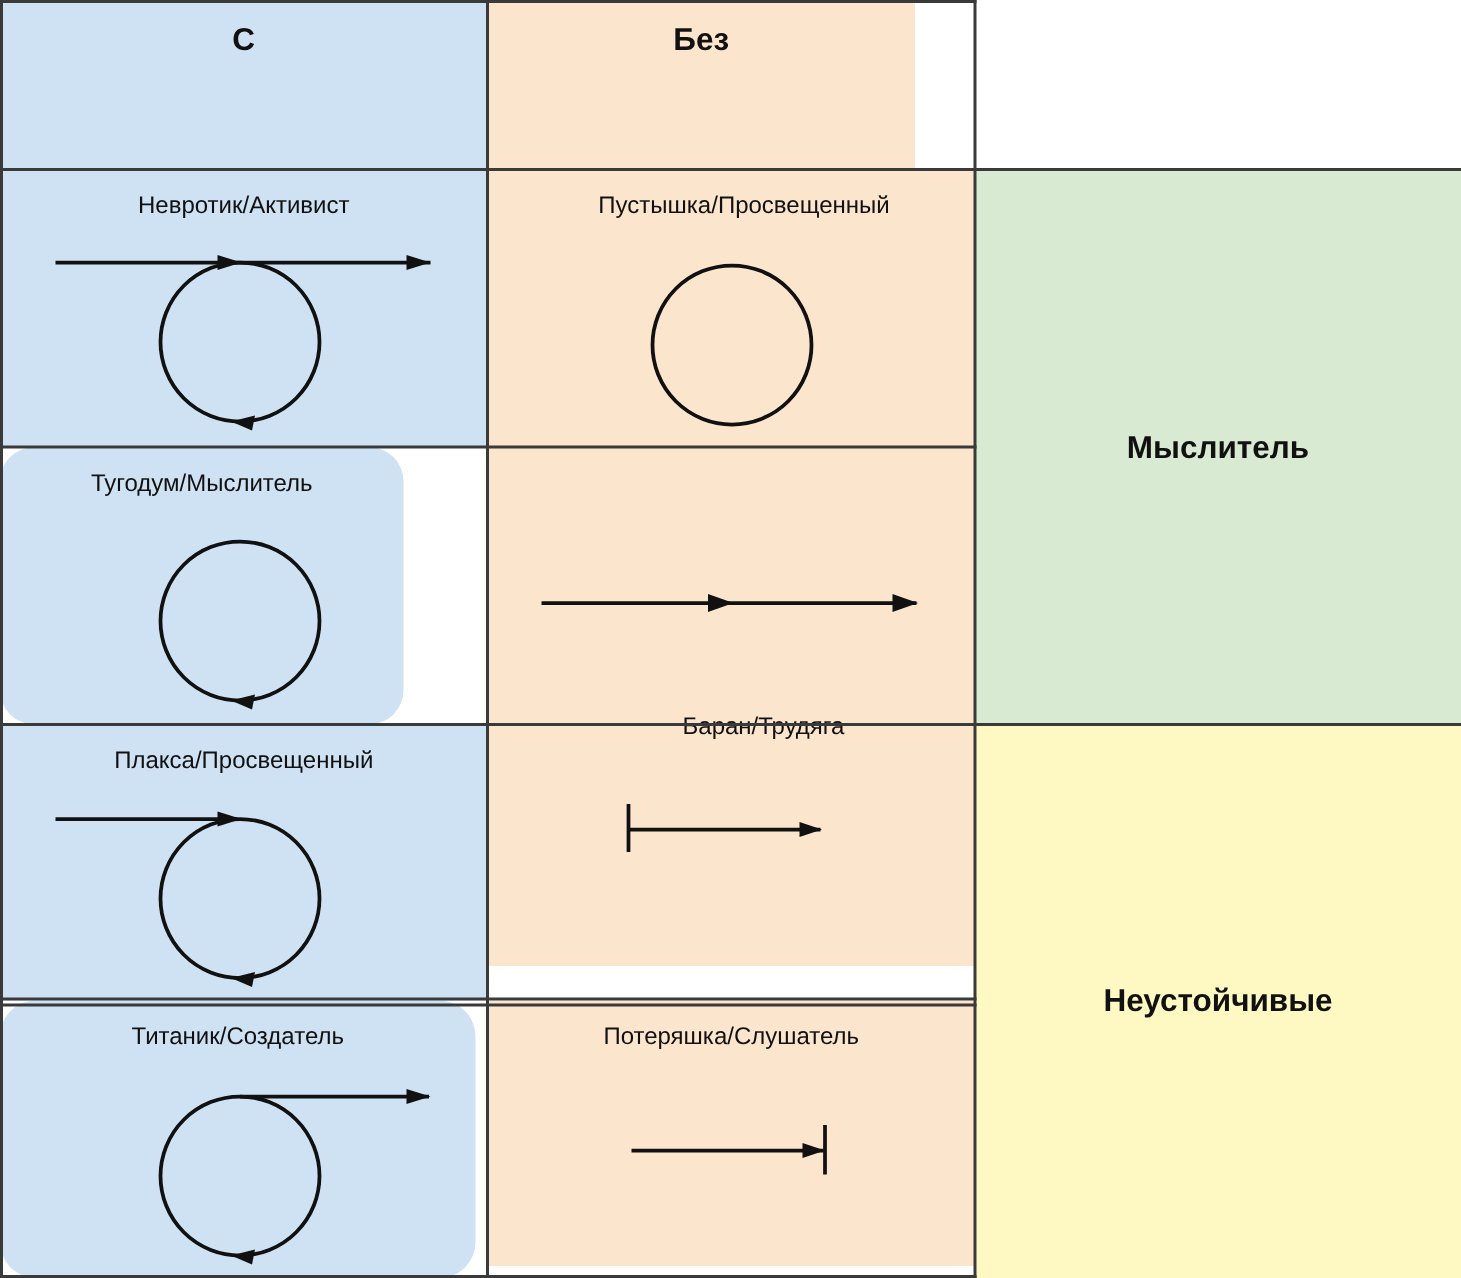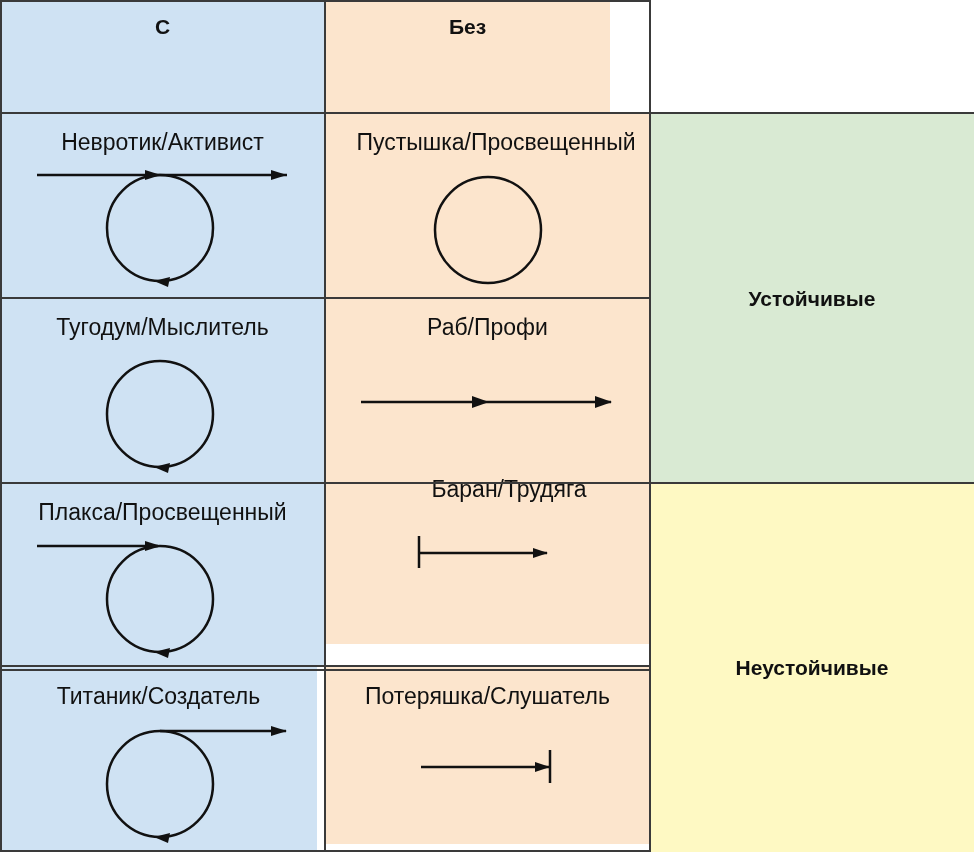--- a/index.html
+++ b/index.html
@@ -11,21 +11,21 @@
     }
     .cell { position: absolute; box-sizing: border-box; }
     .blue { background: #cfe2f3; }
     .orange { background: #fce5cd; }
     .green { background: #d9ead3; }
     .red { background: #fef9c3; }
     .hline { position: absolute; height: 2px; background: #3a3a3a; }
     .vline { position: absolute; width: 2px; background: #3a3a3a; }
     .hdr { text-align: center; font-size: 21px; line-height: 25px; padding-top: 14px; }
     .hdr .b { font-weight: bold; display: block; }
-    .label { position: absolute; left: 0; right: 0; text-align: center; font-size: 23px; top: 16px; }
+    .label { position: absolute; left: 0; right: 0; text-align: center; font-size: 16px; top: 16px; }
     .side { position: absolute; left: 0; right: 0; text-align: center; font-size: 21px; font-weight: bold; }
     svg { position: absolute; left: 0; top: 0; }
   </style>
 </head>
 <body>
 
 <div class="cell blue hdr" style="left:0;top:0;width:325px;height:113px;">
   <span class="b">С</span>
 </div>
 <div class="cell orange hdr" style="left:325px;top:0;width:285px;height:113px;">
@@ -50,29 +50,28 @@
     <path d="M170,164 L154,168 L168,174 z" fill="#111"></path>
   </svg>
 </div>
 <div class="cell orange" style="left:325px;top:113px;width:342px;height:185px;">
   <div class="label">Пустышка/Просвещенный</div>
   <svg width="325" height="185">
     <circle cx="163" cy="117" r="53" fill="none" stroke="#111" stroke-width="2.5"></circle>
   </svg>
 </div>
 
-<div class="cell blue" style="left:0;top:298px;width:325px;height:185px;">
+<div class="cell blue" style="left:0;top:298px;width:269px;height:185px;border-radius:23px;">
   <div class="label">Тугодум/Мыслитель</div>
   <svg width="325" height="185">
     <circle cx="160" cy="116" r="53" fill="none" stroke="#111" stroke-width="2.5"></circle>
     <path d="M170,165 L154,169 L168,175 z" fill="#111"></path>
   </svg>
 </div>
 <div class="cell orange" style="left:325px;top:298px;width:325px;height:185px;">
-  <div class="label">Раб/Профи</div>
   <svg width="325" height="185">
     <line x1="36" y1="104" x2="286" y2="104" stroke="#111" stroke-width="2.5"></line>
     <path d="M147,98 L164,104 L147,110 z" fill="#111"></path>
     <path d="M270,98 L287,104 L270,110 z" fill="#111"></path>
   </svg>
 </div>
 
 <div class="cell blue" style="left:0;top:483px;width:325px;height:184px;">
   <div class="label">Плакса/Просвещенный</div>
   <svg width="325" height="184">
@@ -84,40 +83,40 @@
 </div>
 <div class="cell orange" style="left:325px;top:460px;width:368px;height:184px;">
   <div class="label">Баран/Трудяга</div>
   <svg width="325" height="184">
     <line x1="94" y1="76" x2="94" y2="108" stroke="#111" stroke-width="2.5"></line>
     <line x1="94" y1="93" x2="222" y2="93" stroke="#111" stroke-width="2.5"></line>
     <path d="M208,88 L223,93 L208,98 z" fill="#111"></path>
   </svg>
 </div>
 
-<div class="cell blue" style="left:0;top:667px;width:317px;height:185px;">
+<div class="cell blue" style="left:0;top:667px;width:317px;height:185px;border-radius:24px;">
   <div class="label">Титаник/Создатель</div>
   <svg width="325" height="185">
     <circle cx="160" cy="117" r="53" fill="none" stroke="#111" stroke-width="2.5"></circle>
     <line x1="160" y1="64" x2="286" y2="64" stroke="#111" stroke-width="2.5"></line>
     <path d="M271,59 L287,64 L271,69 z" fill="#111"></path>
     <path d="M170,166 L154,170 L168,176 z" fill="#111"></path>
   </svg>
 </div>
 <div class="cell orange" style="left:325px;top:667px;width:325px;height:177px;">
   <div class="label">Потеряшка/Слушатель</div>
   <svg width="325" height="185">
     <line x1="96" y1="100" x2="224" y2="100" stroke="#111" stroke-width="2.5"></line>
     <path d="M210,95 L225,100 L210,105 z" fill="#111"></path>
     <line x1="225" y1="83" x2="225" y2="116" stroke="#111" stroke-width="2.5"></line>
   </svg>
 </div>
 
 <div class="cell green" style="left:650px;top:113px;width:324px;height:370px;">
-  <div class="side" style="top:174px;">Устойчивые</div>
+  <div class="side" style="top:174px;">Мыслитель</div>
 </div>
 <div class="cell red" style="left:650px;top:483px;width:324px;height:369px;">
   <div class="side" style="top:173px;">Неустойчивые</div>
 </div>
 
 <div class="vline" style="left:0;top:0;height:852px;"></div>
 <div class="vline" style="left:324px;top:0;height:852px;"></div>
 <div class="vline" style="left:649px;top:0;height:852px;"></div>
 <div class="hline" style="left:0;top:0;width:651px;"></div>
 <div class="hline" style="left:0;top:112px;width:974px;"></div>

